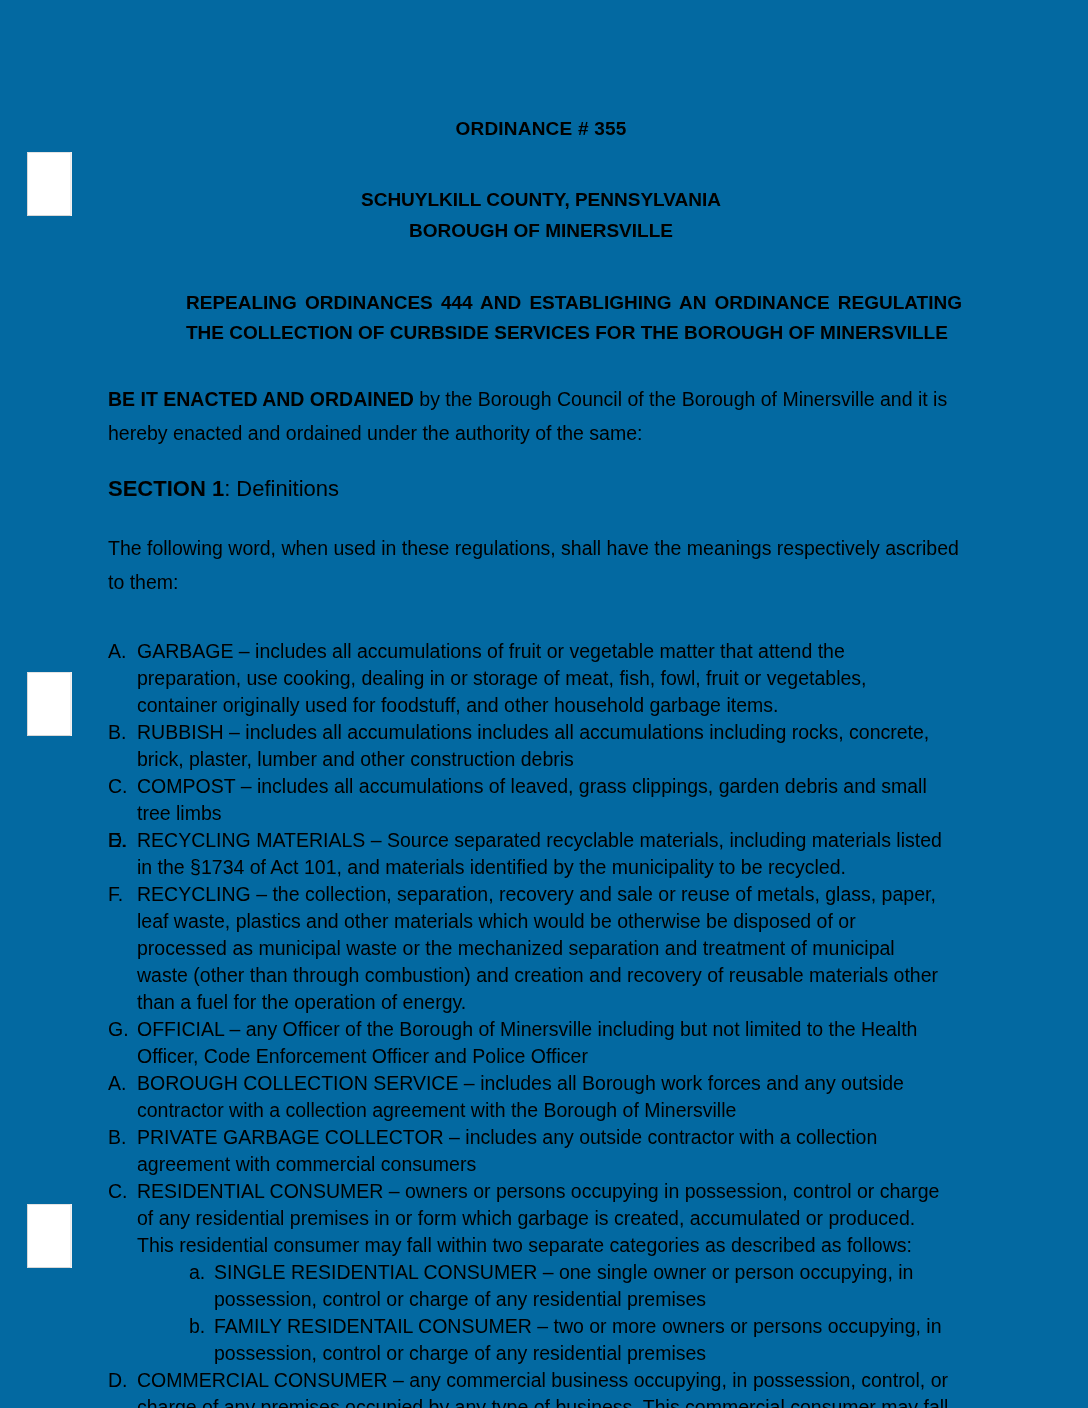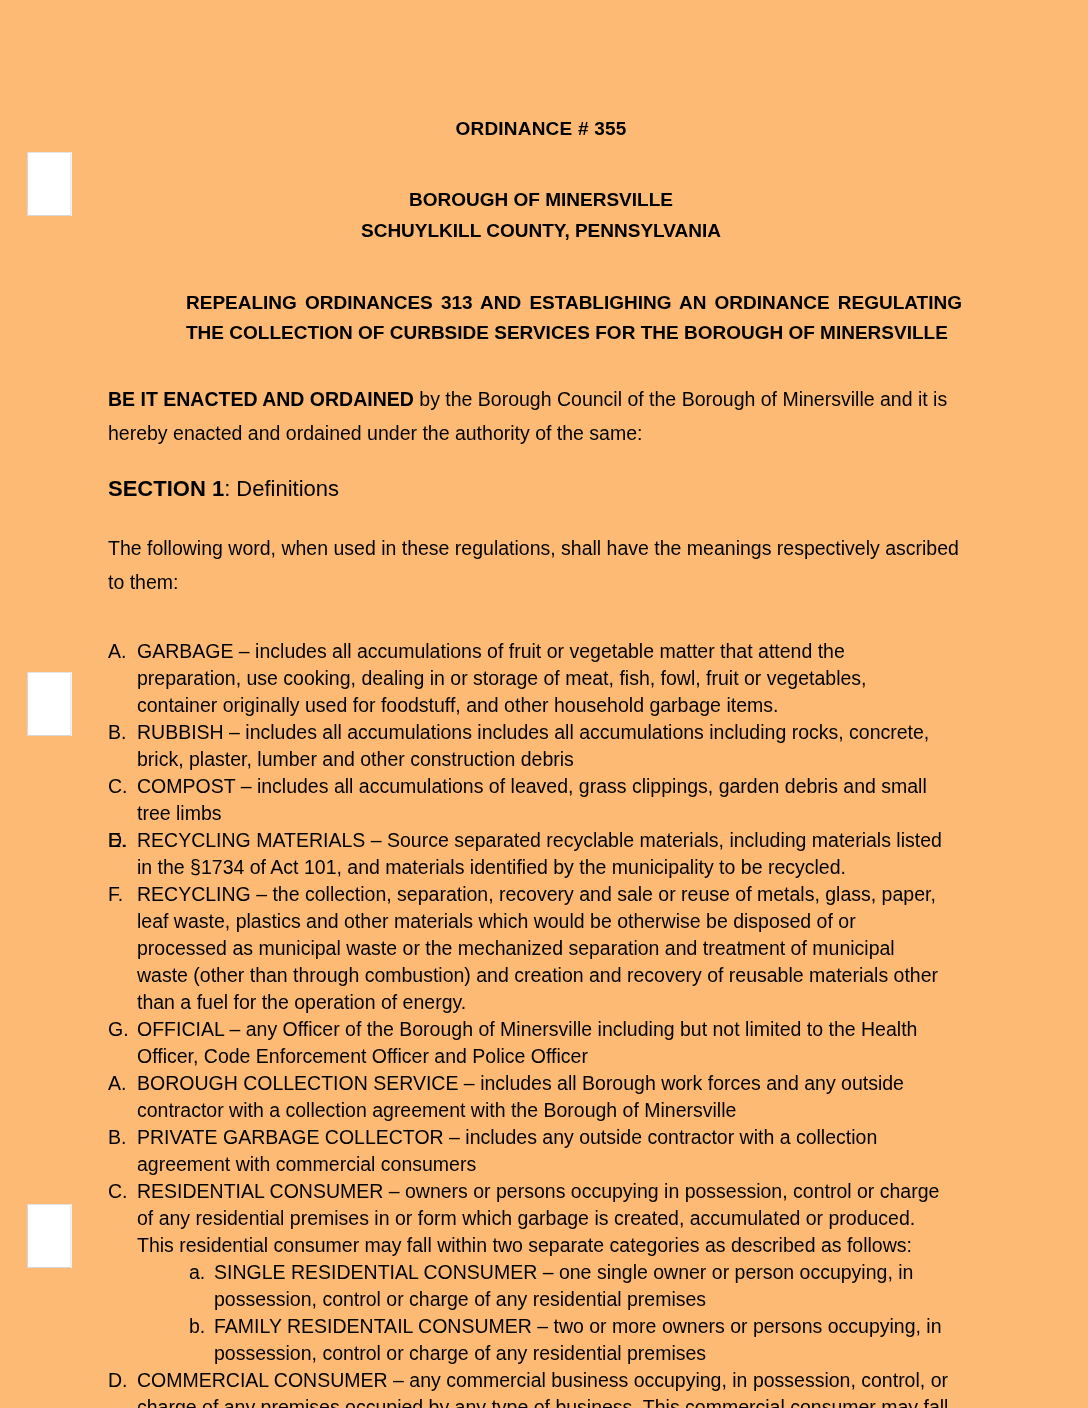--- a/index.html
+++ b/index.html
@@ -4,21 +4,21 @@
 <style>
   html, body {
     margin: 0;
     padding: 0;
     background: #ffffff;
   }
   .page {
     position: relative;
     width: 1088px;
     height: 1408px;
-    background: #fdba74;
+    background: #0369a1;
     overflow: hidden;
     font-family: "Liberation Sans", sans-serif;
     color: #000000;
     -webkit-font-smoothing: antialiased;
   }
 
   
   .punch {
     position: absolute;
     left: 27px;
@@ -142,26 +142,26 @@
 
   <div class="punch p1"></div>
   <div class="punch p2"></div>
   <div class="punch p3"></div>
 
   <div class="content">
 
     <div class="ord-no">ORDINANCE # 355</div>
 
     <div class="org">
+      <div>SCHUYLKILL COUNTY, PENNSYLVANIA</div>
       <div>BOROUGH OF MINERSVILLE</div>
-      <div>SCHUYLKILL COUNTY, PENNSYLVANIA</div>
     </div>
 
     <div class="title-block">
-      <span class="title-line-1">REPEALING ORDINANCES 313 AND ESTABLIGHING AN ORDINANCE REGULATING</span>
+      <span class="title-line-1">REPEALING ORDINANCES 444 AND ESTABLIGHING AN ORDINANCE REGULATING</span>
       <span class="title-line-2">THE COLLECTION OF CURBSIDE SERVICES FOR THE BOROUGH OF MINERSVILLE</span>
     </div>
 
     <p class="para"><span class="bold">BE IT ENACTED AND ORDAINED</span><span> by the Borough Council of the Borough of Minersville and it is hereby enacted and ordained under the authority of the same:</span></p>
 
     <p class="section-head"><span class="bold">SECTION 1</span><span>: Definitions</span></p>
 
     <p class="para tight">The following word, when used in these regulations, shall have the meanings respectively ascribed to them:</p>
 
     <ol class="lettered group-1">

